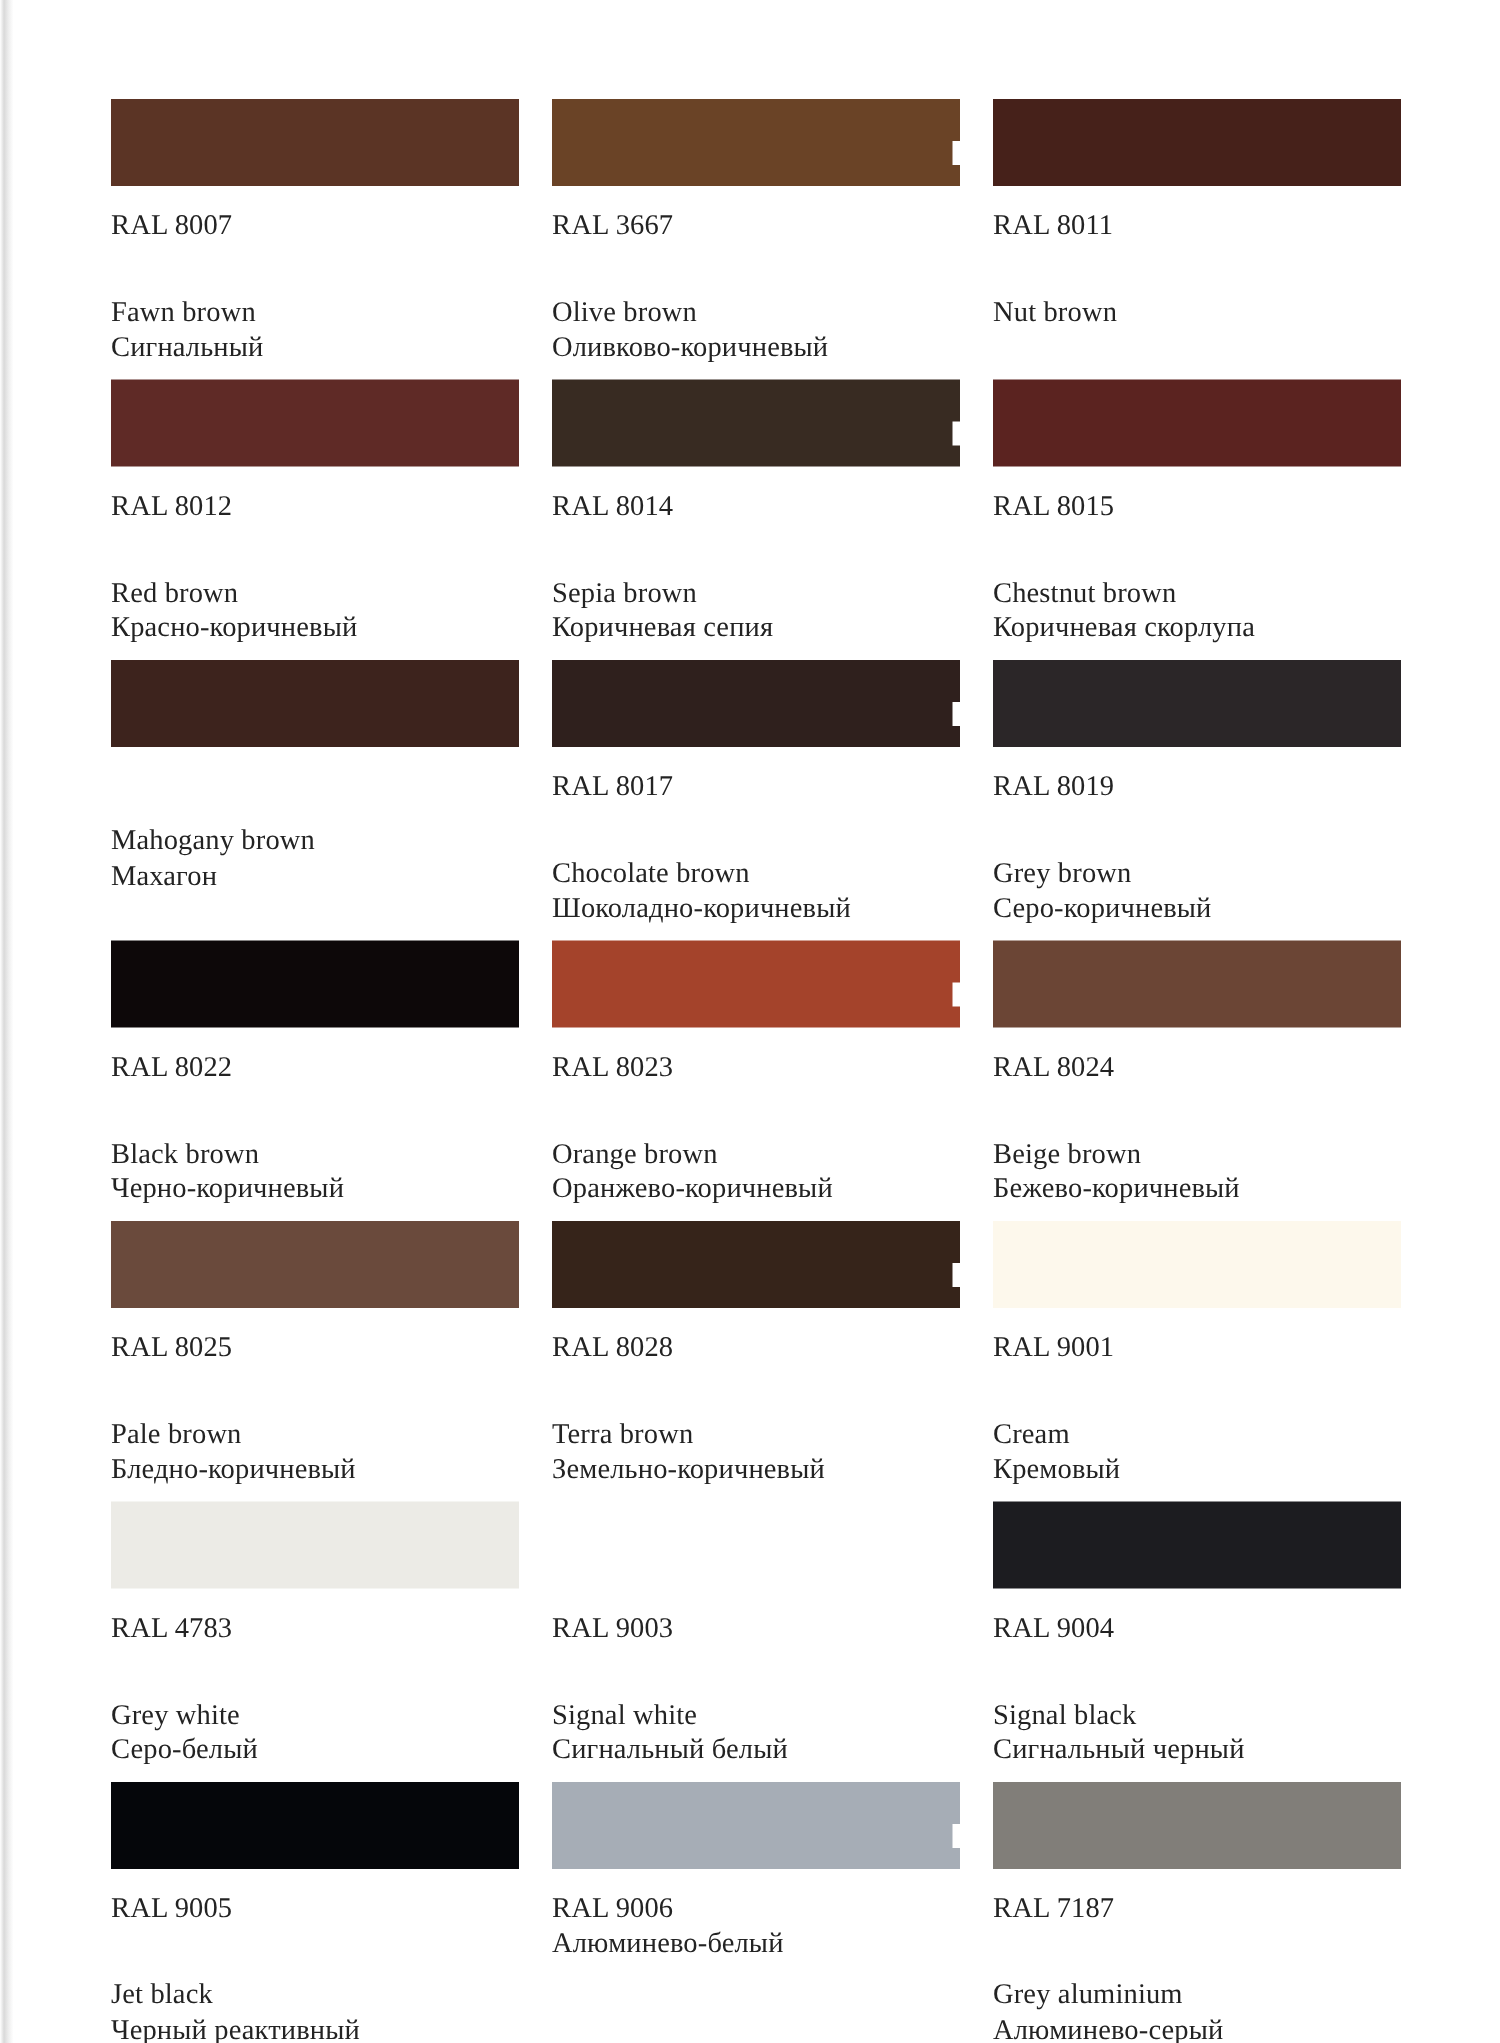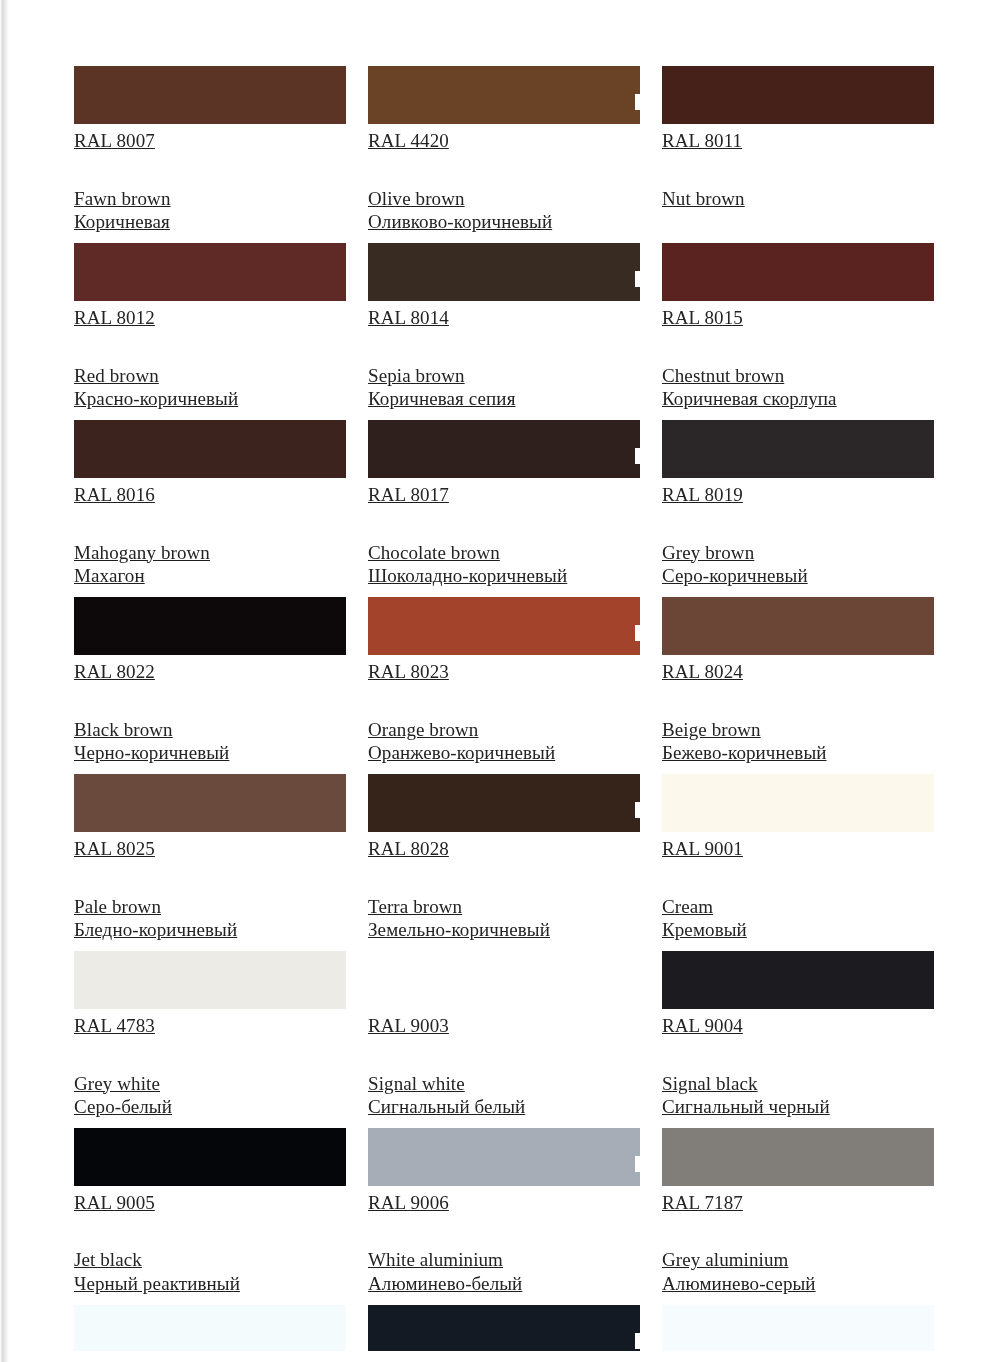--- a/index.html
+++ b/index.html
@@ -68,23 +68,22 @@
   .swatch-chip .notch {
     position: absolute;
     right: -1px;
     top: 28px;
     width: 6px;
     height: 16px;
     background: #ffffff;
   }
 
   .swatch-meta {
-    padding-top: 6px;
+    padding-top: 16px;
     line-height: 1.14;
-    text-decoration: underline;
   }
 
   .swatch-code,
   .swatch-name-en,
   .swatch-name-ru {
     display: block;
     font-size: 19px;
     letter-spacing: 0.1px;
     white-space: nowrap;
     color: #232323;
@@ -99,30 +98,30 @@
 <body>
 
 <div id="sheet">
   <div id="page-edge-left"></div>
   <div id="swatch-grid">
       <div class="swatch-cell">
         <div class="swatch-chip" style="background: rgb(91, 52, 37);"></div>
         <div class="swatch-meta">
           <span class="swatch-code">RAL 8007</span>
           <span class="swatch-name-en">Fawn brown</span>
-          <span class="swatch-name-ru">Коричневая</span>
+          <span class="swatch-name-ru">Сигнальный</span>
         </div>
       </div>
       <div class="grid-gutter"></div>
       <div class="swatch-cell">
         <div class="swatch-chip" style="background: rgb(106, 67, 38);">
           <span class="notch"></span>
         </div>
         <div class="swatch-meta">
-          <span class="swatch-code">RAL 4420</span>
+          <span class="swatch-code">RAL 3667</span>
           <span class="swatch-name-en">Olive brown</span>
           <span class="swatch-name-ru">Оливково-коричневый</span>
         </div>
       </div>
       <div class="grid-gutter"></div>
       <div class="swatch-cell">
         <div class="swatch-chip" style="background: rgb(70, 33, 26);"></div>
         <div class="swatch-meta">
           <span class="swatch-code">RAL 8011</span>
           <span class="swatch-name-en">Nut brown</span>
@@ -152,21 +151,20 @@
         <div class="swatch-chip" style="background: rgb(91, 35, 32);"></div>
         <div class="swatch-meta">
           <span class="swatch-code">RAL 8015</span>
           <span class="swatch-name-en">Chestnut brown</span>
           <span class="swatch-name-ru">Коричневая скорлупа</span>
         </div>
       </div>
       <div class="swatch-cell">
         <div class="swatch-chip" style="background: rgb(61, 35, 29);"></div>
         <div class="swatch-meta">
-          <span class="swatch-code">RAL 8016</span>
           <span class="swatch-name-en">Mahogany brown</span>
           <span class="swatch-name-ru">Махагон</span>
         </div>
       </div>
       <div class="grid-gutter"></div>
       <div class="swatch-cell">
         <div class="swatch-chip" style="background: rgb(47, 32, 29);">
           <span class="notch"></span>
         </div>
         <div class="swatch-meta">
@@ -274,21 +272,20 @@
           <span class="swatch-name-ru">Черный реактивный</span>
         </div>
       </div>
       <div class="grid-gutter"></div>
       <div class="swatch-cell">
         <div class="swatch-chip" style="background: rgb(166, 173, 182);">
           <span class="notch"></span>
         </div>
         <div class="swatch-meta">
           <span class="swatch-code">RAL 9006</span>
-          <span class="swatch-name-en">White aluminium</span>
           <span class="swatch-name-ru">Алюминево-белый</span>
         </div>
       </div>
       <div class="grid-gutter"></div>
       <div class="swatch-cell">
         <div class="swatch-chip" style="background: rgb(129, 126, 121);"></div>
         <div class="swatch-meta">
           <span class="swatch-code">RAL 7187</span>
           <span class="swatch-name-en">Grey aluminium</span>
           <span class="swatch-name-ru">Алюминево-серый</span>

